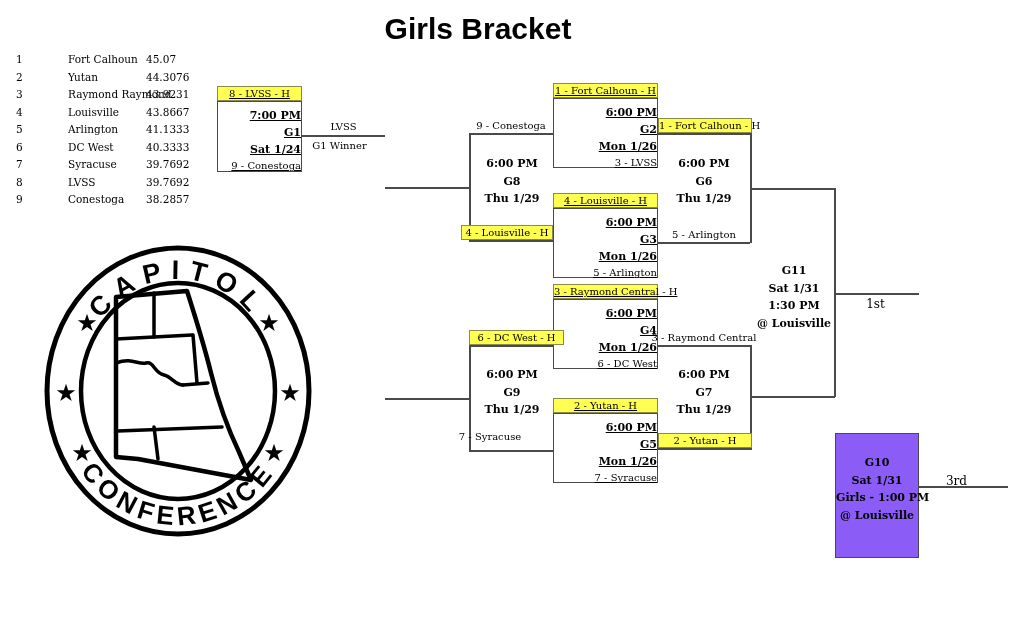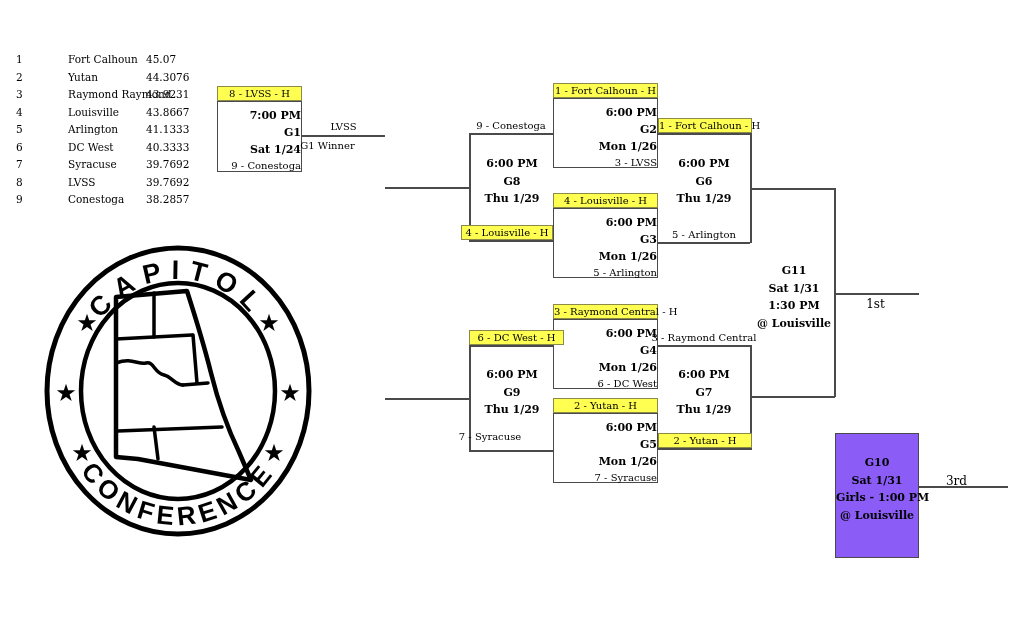--- a/index.html
+++ b/index.html
@@ -11,21 +11,21 @@
   
   .seedrow{position:absolute;left:0;width:230px;height:14px;font-size:10.5px;line-height:14px;}
   .seedrow .rk{position:absolute;left:16px;}
   .seedrow .tm{position:absolute;left:68px;white-space:nowrap;}
   .seedrow .sc{position:absolute;left:146px;}
   
   .hl-line,.vl-line{position:absolute;background:var(--line);}
   .hl-line{height:1.5px;}
   .vl-line{width:1.5px;}
   
-  .qf{position:absolute;}
+  .qf{position:absolute;text-decoration:underline;}
   .band{box-sizing:border-box;height:15px;line-height:13px;border:1px solid #8b8b47;
         background:var(--hl);font-size:10px;text-align:center;white-space:nowrap;}
   .qf .body{box-sizing:border-box;height:70px;border:1px solid var(--line);background:#fff;
         padding-top:5px;text-align:right;}
   .qf.tall .body{height:71px;}
   .qf .brow{height:17px;line-height:17px;font-weight:bold;font-size:11px;}
   .qf .baway{height:15px;line-height:15px;font-size:10px;}
   
   .info{position:absolute;text-align:center;font-weight:bold;font-size:11px;}
   .info div{height:17.5px;line-height:17.5px;white-space:nowrap;}
@@ -38,20 +38,21 @@
         border:1.5px solid var(--line);background:#8b5cf6;padding-top:20px;text-align:center;
         font-weight:bold;font-size:11px;}
   .g10box div{height:17.5px;line-height:17.5px;white-space:nowrap;}
   .logo{position:absolute;left:42px;top:245px;width:272px;height:292px;}
 </style>
 </head>
 <body>
 
 <div class="stage" style="--hl: #FFFF52; --line: #4a4a4a;">
 
+  <div class="title">Girls Bracket</div>
 
   <div>
     <div class="seedrow" style="top:52px">
         <span class="rk">1</span>
         <span class="tm">Fort Calhoun</span>
         <span class="sc">45.07</span>
       </div>
     <div class="seedrow" style="top:69.5px">
         <span class="rk">2</span>
         <span class="tm">Yutan</span>
@@ -98,41 +99,41 @@
     <div class="band">8 - LVSS - H</div>
     <div class="body">
       <div class="brow">7:00 PM</div>
       <div class="brow">G1</div>
       <div class="brow">Sat 1/24</div>
       <div class="baway">9 - Conestoga</div>
     </div>
   </div>
   <div class="hl-line" style="left:302px;top:135px;width:83px"></div>
   <div class="lbl" style="left:302px;top:120px;width:83px">LVSS</div>
-  <div class="lbl" style="left:286px;top:139px;width:83px">G1 Winner</div>
+  <div class="lbl" style="left:298px;top:139px;width:83px">G1 Winner</div>
 
   <div class="qf" style="left:553px;top:83px;width:105px">
     <div class="band">1 - Fort Calhoun - H</div>
     <div class="body">
       <div class="brow">6:00 PM</div>
       <div class="brow">G2</div>
       <div class="brow">Mon 1/26</div>
       <div class="baway">3 - LVSS</div>
     </div>
   </div>
   <div class="qf" style="left:553px;top:193px;width:105px">
     <div class="band">4 - Louisville - H</div>
     <div class="body">
       <div class="brow">6:00 PM</div>
       <div class="brow">G3</div>
       <div class="brow">Mon 1/26</div>
       <div class="baway">5 - Arlington</div>
     </div>
   </div>
-  <div class="qf" style="left:553px;top:304px;width:105px">
+  <div class="qf" style="left:553px;top:284px;width:105px">
     <div class="band">3 - Raymond Central - H</div>
     <div class="body">
       <div class="brow">6:00 PM</div>
       <div class="brow">G4</div>
       <div class="brow">Mon 1/26</div>
       <div class="baway">6 - DC West</div>
     </div>
   </div>
   <div class="qf" style="left:553px;top:398px;width:105px">
     <div class="band">2 - Yutan - H</div>

